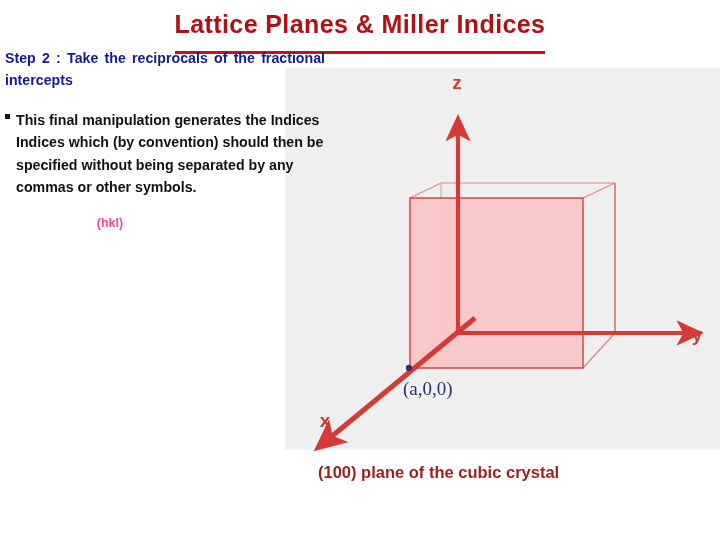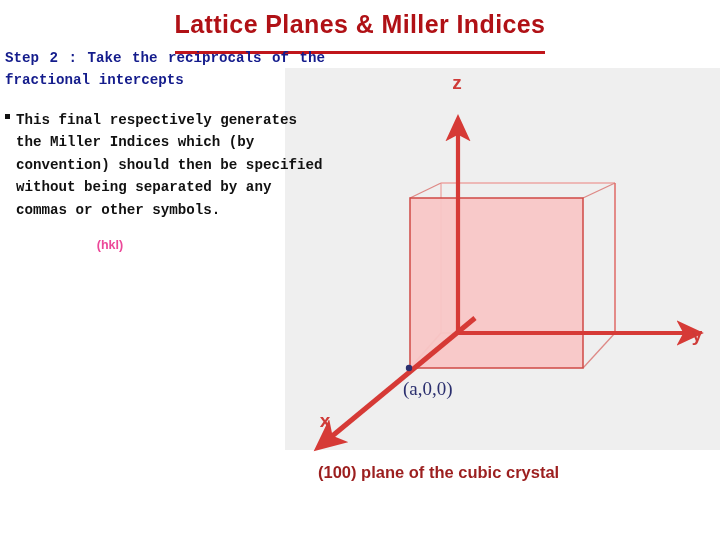--- a/index.html
+++ b/index.html
@@ -51,21 +51,21 @@
   }
   
   .text-col {
     position: absolute;
     left: 5px;
     top: 47px;
     width: 320px;
   }
   .para {
     color: #141c8c;
-    font-family: Liberation Mono, monospace;
+    font-family: Liberation Sans, sans-serif;
     font-size: 14.2px;
     font-weight: bold;
     line-height: 1.58;
     text-align: justify;
     text-justify: inter-word;
     margin: 0;
   }
   .para.step {
     margin-bottom: 17px;
   }
@@ -138,21 +138,21 @@
   <div class="diagram-panel"></div>
 
   <div class="slide-title"><span>Lattice Planes &amp; Miller Indices</span></div>
 
   <div class="text-col">
 
     <p class="para step">Step 2 : Take the reciprocals of the fractional intercepts</p>
 
     <div class="bullet-row b-dark">
       <span class="bullet"></span>
-      <span class="para dark">This final respectively generates the Miller Indices which (by convention) should then be specified without being separated by any commas or other symbols.</span>
+      <span class="para dark">This final manipulation generates the Indices Indices which (by convention) should then be specified without being separated by any commas or other symbols.</span>
     </div>
 
 
 
     <div class="hkl">(hkl)</div>
   </div>
 
   <div class="caption">
     <div>(100) plane of the cubic crystal</div>
   </div>

